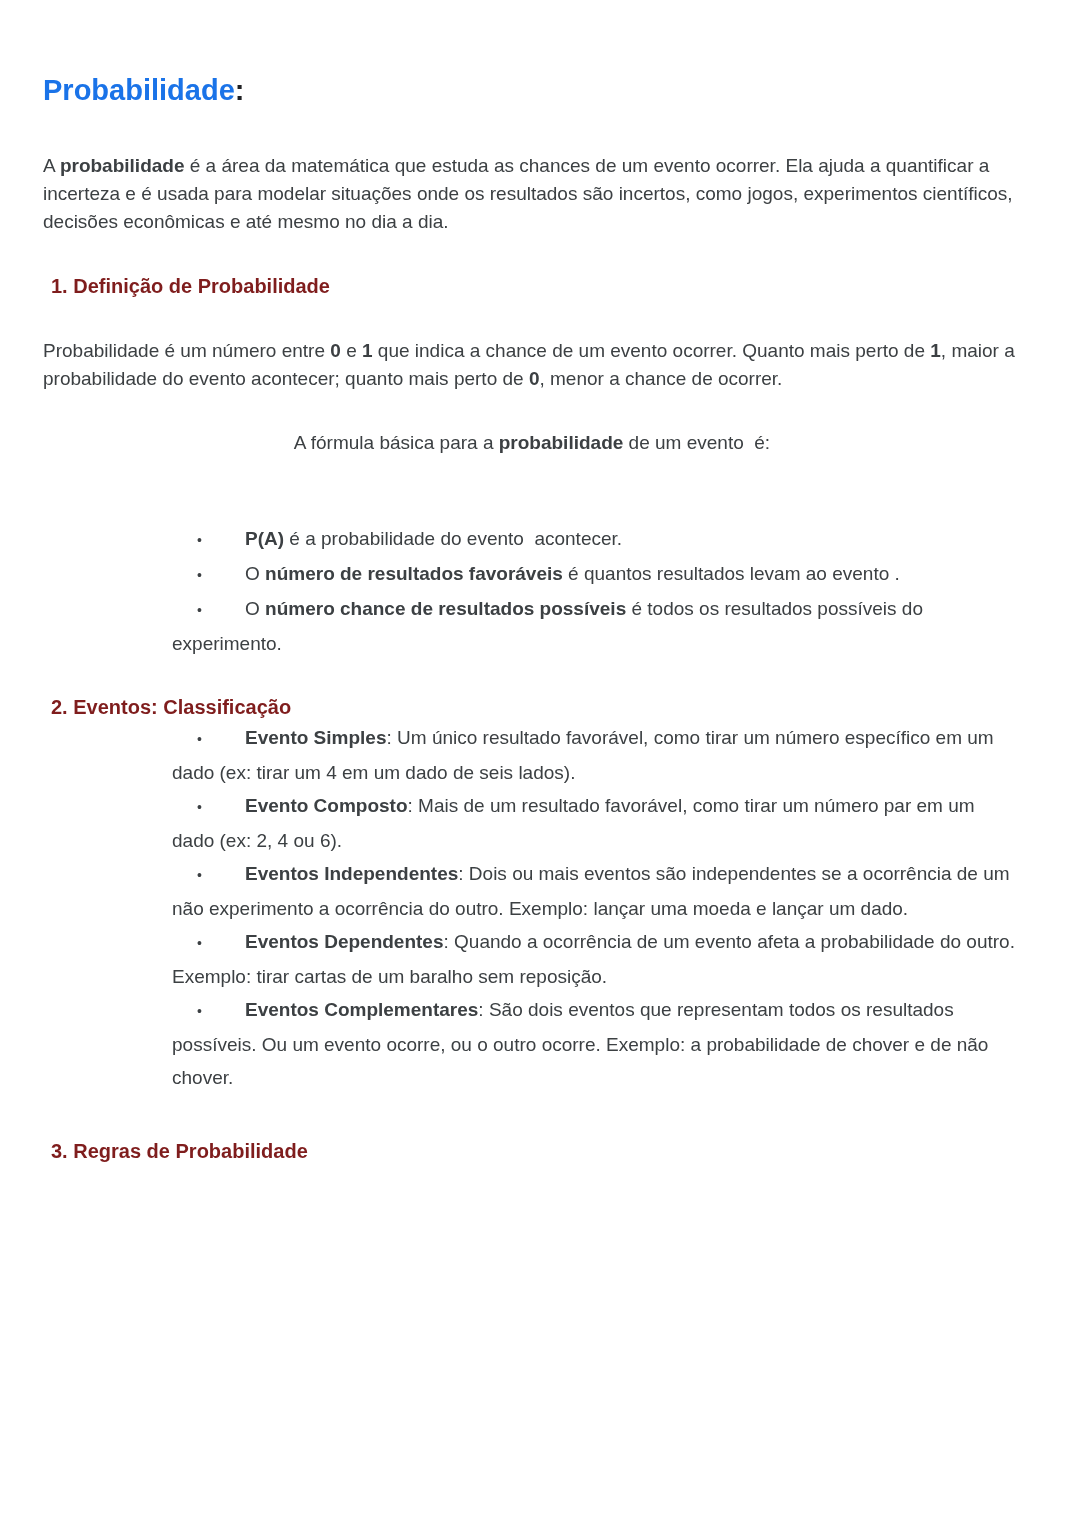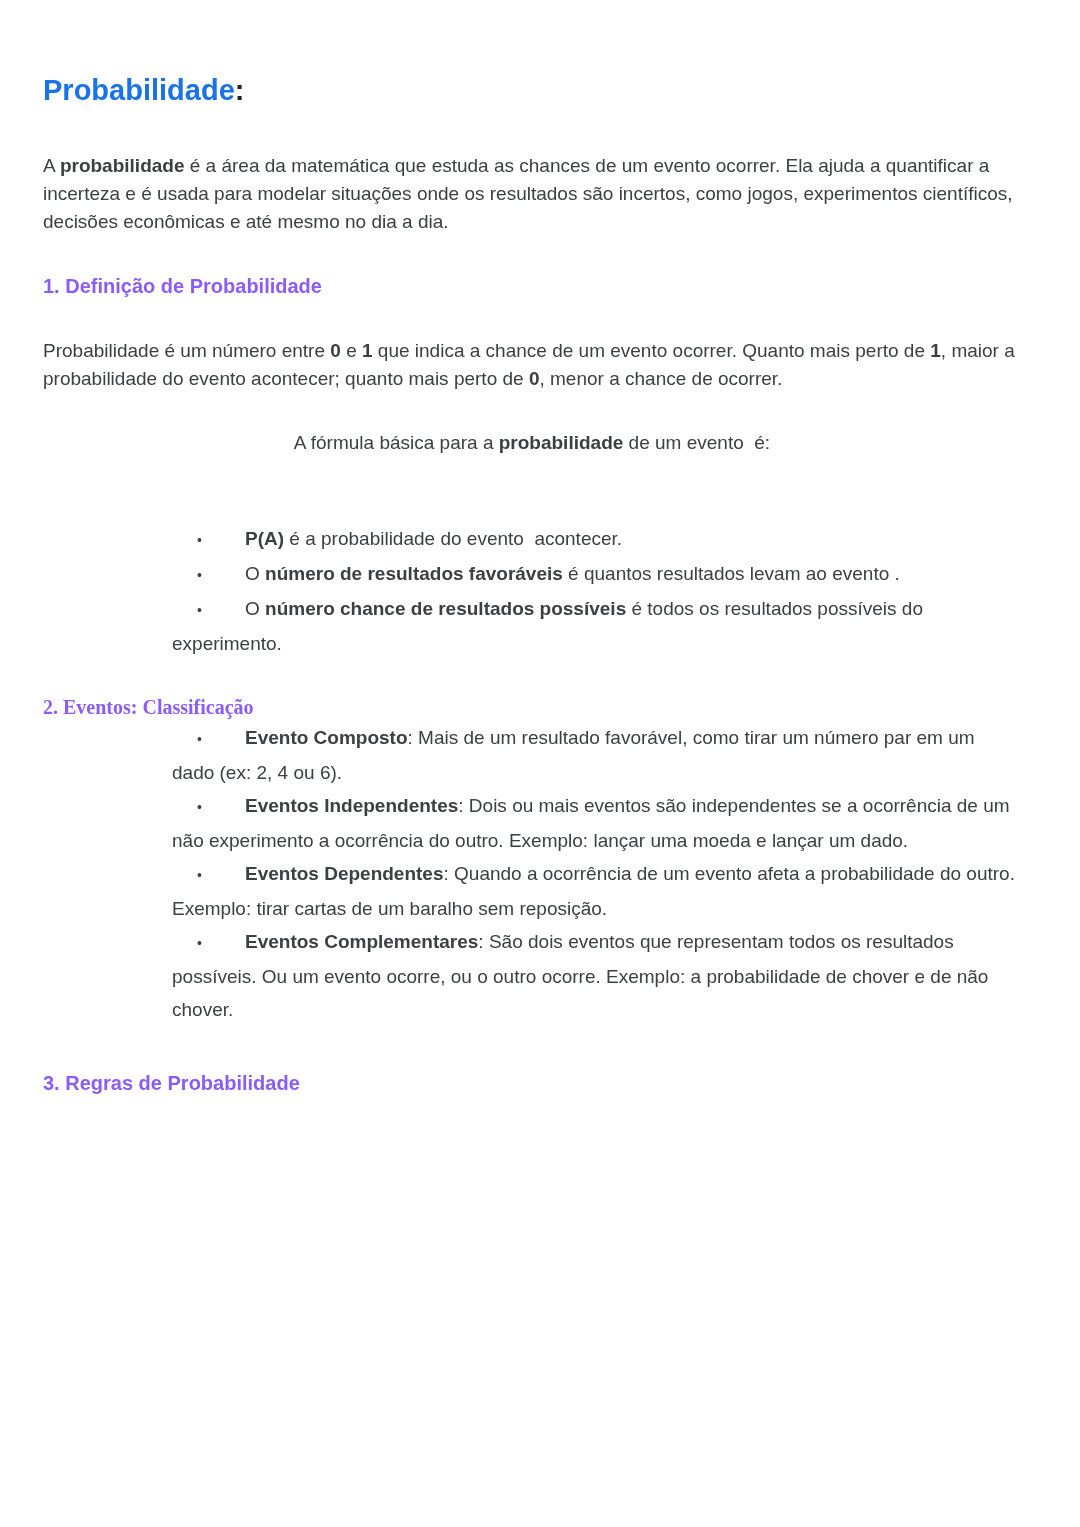--- a/index.html
+++ b/index.html
@@ -6,34 +6,34 @@
   html,body { background:#ffffff; }
   body {
     width:1080px; height:1527px; overflow:hidden;
     font-family:"Liberation Sans", sans-serif;
     color:#3c4043;
   }
   .doc { position:relative; width:1064px; height:1527px; background:#ffffff; }
   .content { padding:0 43px; }
   .title { padding-top:73px; font-size:29px; line-height:35px; font-weight:700; }
   .p { font-size:19px; line-height:28px; white-space:pre-wrap; }
-  .h { font-size:20px; line-height:28px; font-weight:700; color:#8b5cf6; white-space:pre-wrap; }
+  .h { font-size:20px; line-height:28px; font-weight:700; color:#7f1d1d; white-space:pre-wrap;margin-left:8px; }
   .list { font-size:19px; line-height:33px; }
   .li { padding-left:129px; white-space:pre-wrap; }
   .marker {
     display:inline-block; width:73px; padding-left:25px;
     font-size:14px; color:#3c4043;
   }
   .b { font-weight:700; }
   .mt-intro { margin-top:44px; }
   .mt-h1 { margin-top:36px; }
   .mt-p1 { margin-top:37px; }
   .mt-p2 { margin-top:36px;text-align:center; }
   .mt-list1 { margin-top:65px; }
-  .mt-h2 { margin-top:33px;font-family:Liberation Serif, serif; }
+  .mt-h2 { margin-top:33px; }
   .mt-p3 { margin-top:37px; }
   .mt-list2 { margin-top:0px; }
   .mt-h3 { margin-top:43px; }
 </style>
 </head>
 <body>
 
 <div class="doc">
   <div class="content">
 
@@ -50,20 +50,21 @@
     <div class="list mt-list1">
         <div class="li"><span class="marker">•</span><span class="b">P(A)</span><span> é a probabilidade do evento  acontecer.</span></div>
         <div class="li"><span class="marker">•</span><span>O </span><span class="b">número de resultados favoráveis</span><span> é quantos resultados levam ao evento .</span></div>
         <div class="li"><span class="marker">•</span><span>O </span><span class="b">número chance de resultados possíveis</span><span> é todos os resultados possíveis do experimento.</span></div>
       </div>
 
     <div class="h mt-h2">2. Eventos: Classificação</div>
 
 
     <div class="list mt-list2">
+        <div class="li"><span class="marker">•</span><span class="b">Evento Simples</span><span>: Um único resultado favorável, como tirar um número específico em um dado (ex: tirar um 4 em um dado de seis lados).</span></div>
         <div class="li"><span class="marker">•</span><span class="b">Evento Composto</span><span>: Mais de um resultado favorável, como tirar um número par em um dado (ex: 2, 4 ou 6).</span></div>
         <div class="li"><span class="marker">•</span><span class="b">Eventos Independentes</span><span>: Dois ou mais eventos são independentes se a ocorrência de um não experimento a ocorrência do outro. Exemplo: lançar uma moeda e lançar um dado.</span></div>
         <div class="li"><span class="marker">•</span><span class="b">Eventos Dependentes</span><span>: Quando a ocorrência de um evento afeta a probabilidade do outro. Exemplo: tirar cartas de um baralho sem reposição.</span></div>
         <div class="li"><span class="marker">•</span><span class="b">Eventos Complementares</span><span>: São dois eventos que representam todos os resultados possíveis. Ou um evento ocorre, ou o outro ocorre. Exemplo: a probabilidade de chover e de não chover.</span></div>
       </div>
 
     <div class="h mt-h3">3. Regras de Probabilidade</div>
 
   </div>
 </div>

